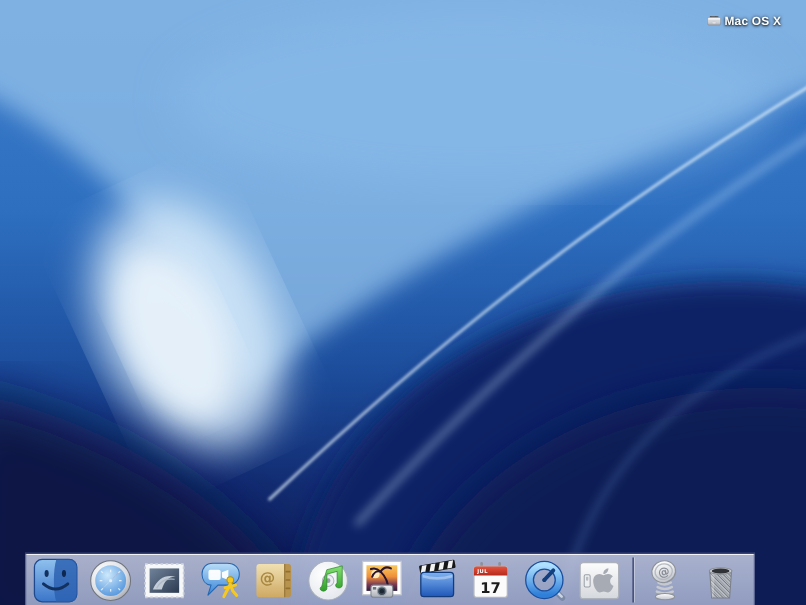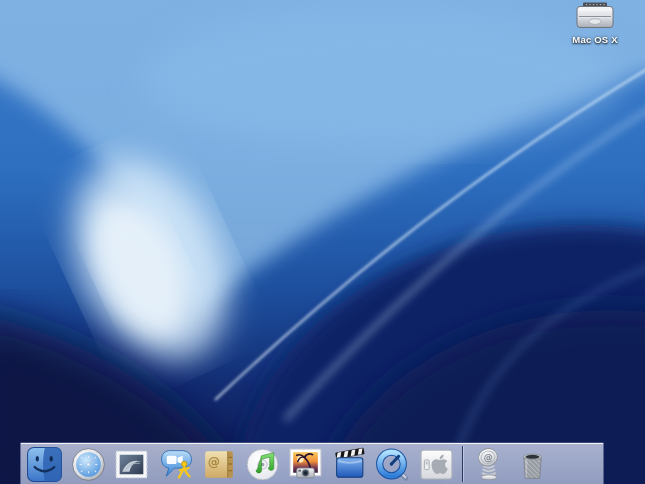--- a/index.html
+++ b/index.html
@@ -6,21 +6,21 @@
   .stage{
     position:relative;width:645px;height:484px;overflow:hidden;
     background:#0c1a4e;font-family:"Liberation Sans",sans-serif;
     user-select:none;
   }
   .wallpaper{position:absolute;inset:0;display:block;}
 
   
   .desktop-icon{
     position:absolute;left:565px;top:2px;width:60px;
-    display:flex;flex-direction:column;align-items:center;gap:2px;
+    display:flex;align-items:center;gap:2px;
     cursor:default;
   }
   .desktop-icon .disk-label{
     font-size:9.5px;font-weight:bold;color:#fff;letter-spacing:.2px;
     text-shadow:0 1px 2px rgba(0,0,0,.9),0 0 3px rgba(0,0,0,.55);
     white-space:nowrap;
   }
 
   
   .dock{
@@ -291,20 +291,37 @@
             <rect x="15.5" y="4.5" width="3.6" height="5.5"></rect>
             <rect x="22.5" y="4.5" width="3.6" height="5.5"></rect>
             <rect x="29.5" y="4.5" width="3.6" height="5.5"></rect>
           </g>
         </g>
         <rect x="5.5" y="11.5" width="25.5" height="19" rx="2.5" fill="url(#imv)" stroke="#123c7c" stroke-width="1"></rect>
         <path d="M7 13.5 Q18 17 30 13.5 V15.5 Q18 19 7 15.5 Z" fill="#ffffff" opacity=".35"></path>
       </svg>
     </div>
 
+    <div class="dock-item" title="ical-icon">
+      <svg viewBox="0 0 36 36">
+        <defs>
+            <linearGradient id="icalr" x1="0" y1="0" x2="0" y2="1">
+          <stop offset="0" stop-color="#ея5743"></stop>
+              <stop offset="0" stop-color="#e5543e"></stop>
+          <stop offset="1" stop-color="#b5281b"></stop>
+        </linearGradient>
+          </defs>
+        <rect x="10" y="3.5" width="2" height="6" rx="1" fill="#8d9198"></rect>
+        <rect x="24" y="3.5" width="2" height="6" rx="1" fill="#8d9198"></rect>
+        <rect x="5" y="7" width="26" height="24" rx="2" fill="#fbfbfb" stroke="#b2b5bb"></rect>
+        <path d="M5 9 Q5 7 7 7 H29 Q31 7 31 9 V14 H5 Z" fill="url(#icalr)"></path>
+        <text x="7.5" y="12.3" class="svg-label" font-size="4" font-weight="bold" fill="#ffffff" letter-spacing=".4">JUL</text>
+        <text x="18" y="27.5" class="svg-label" font-size="11.5" font-weight="bold" text-anchor="middle" fill="#1c1c1c">17</text>
+      </svg>
+    </div>
 
     <div class="dock-item" title="quicktime-icon">
       <svg viewBox="0 0 36 36">
         <defs>
             <linearGradient id="qtg" x1="0" y1="0" x2="0" y2="1">
           <stop offset="0" stop-color="#aee0ff"></stop>
               <stop offset="1" stop-color="#2f7fd9"></stop>
         </linearGradient>
           </defs>
         <line x1="24" y1="24.5" x2="31" y2="31.5" stroke="#7b8aa6" stroke-width="4.5" stroke-linecap="round"></line>

